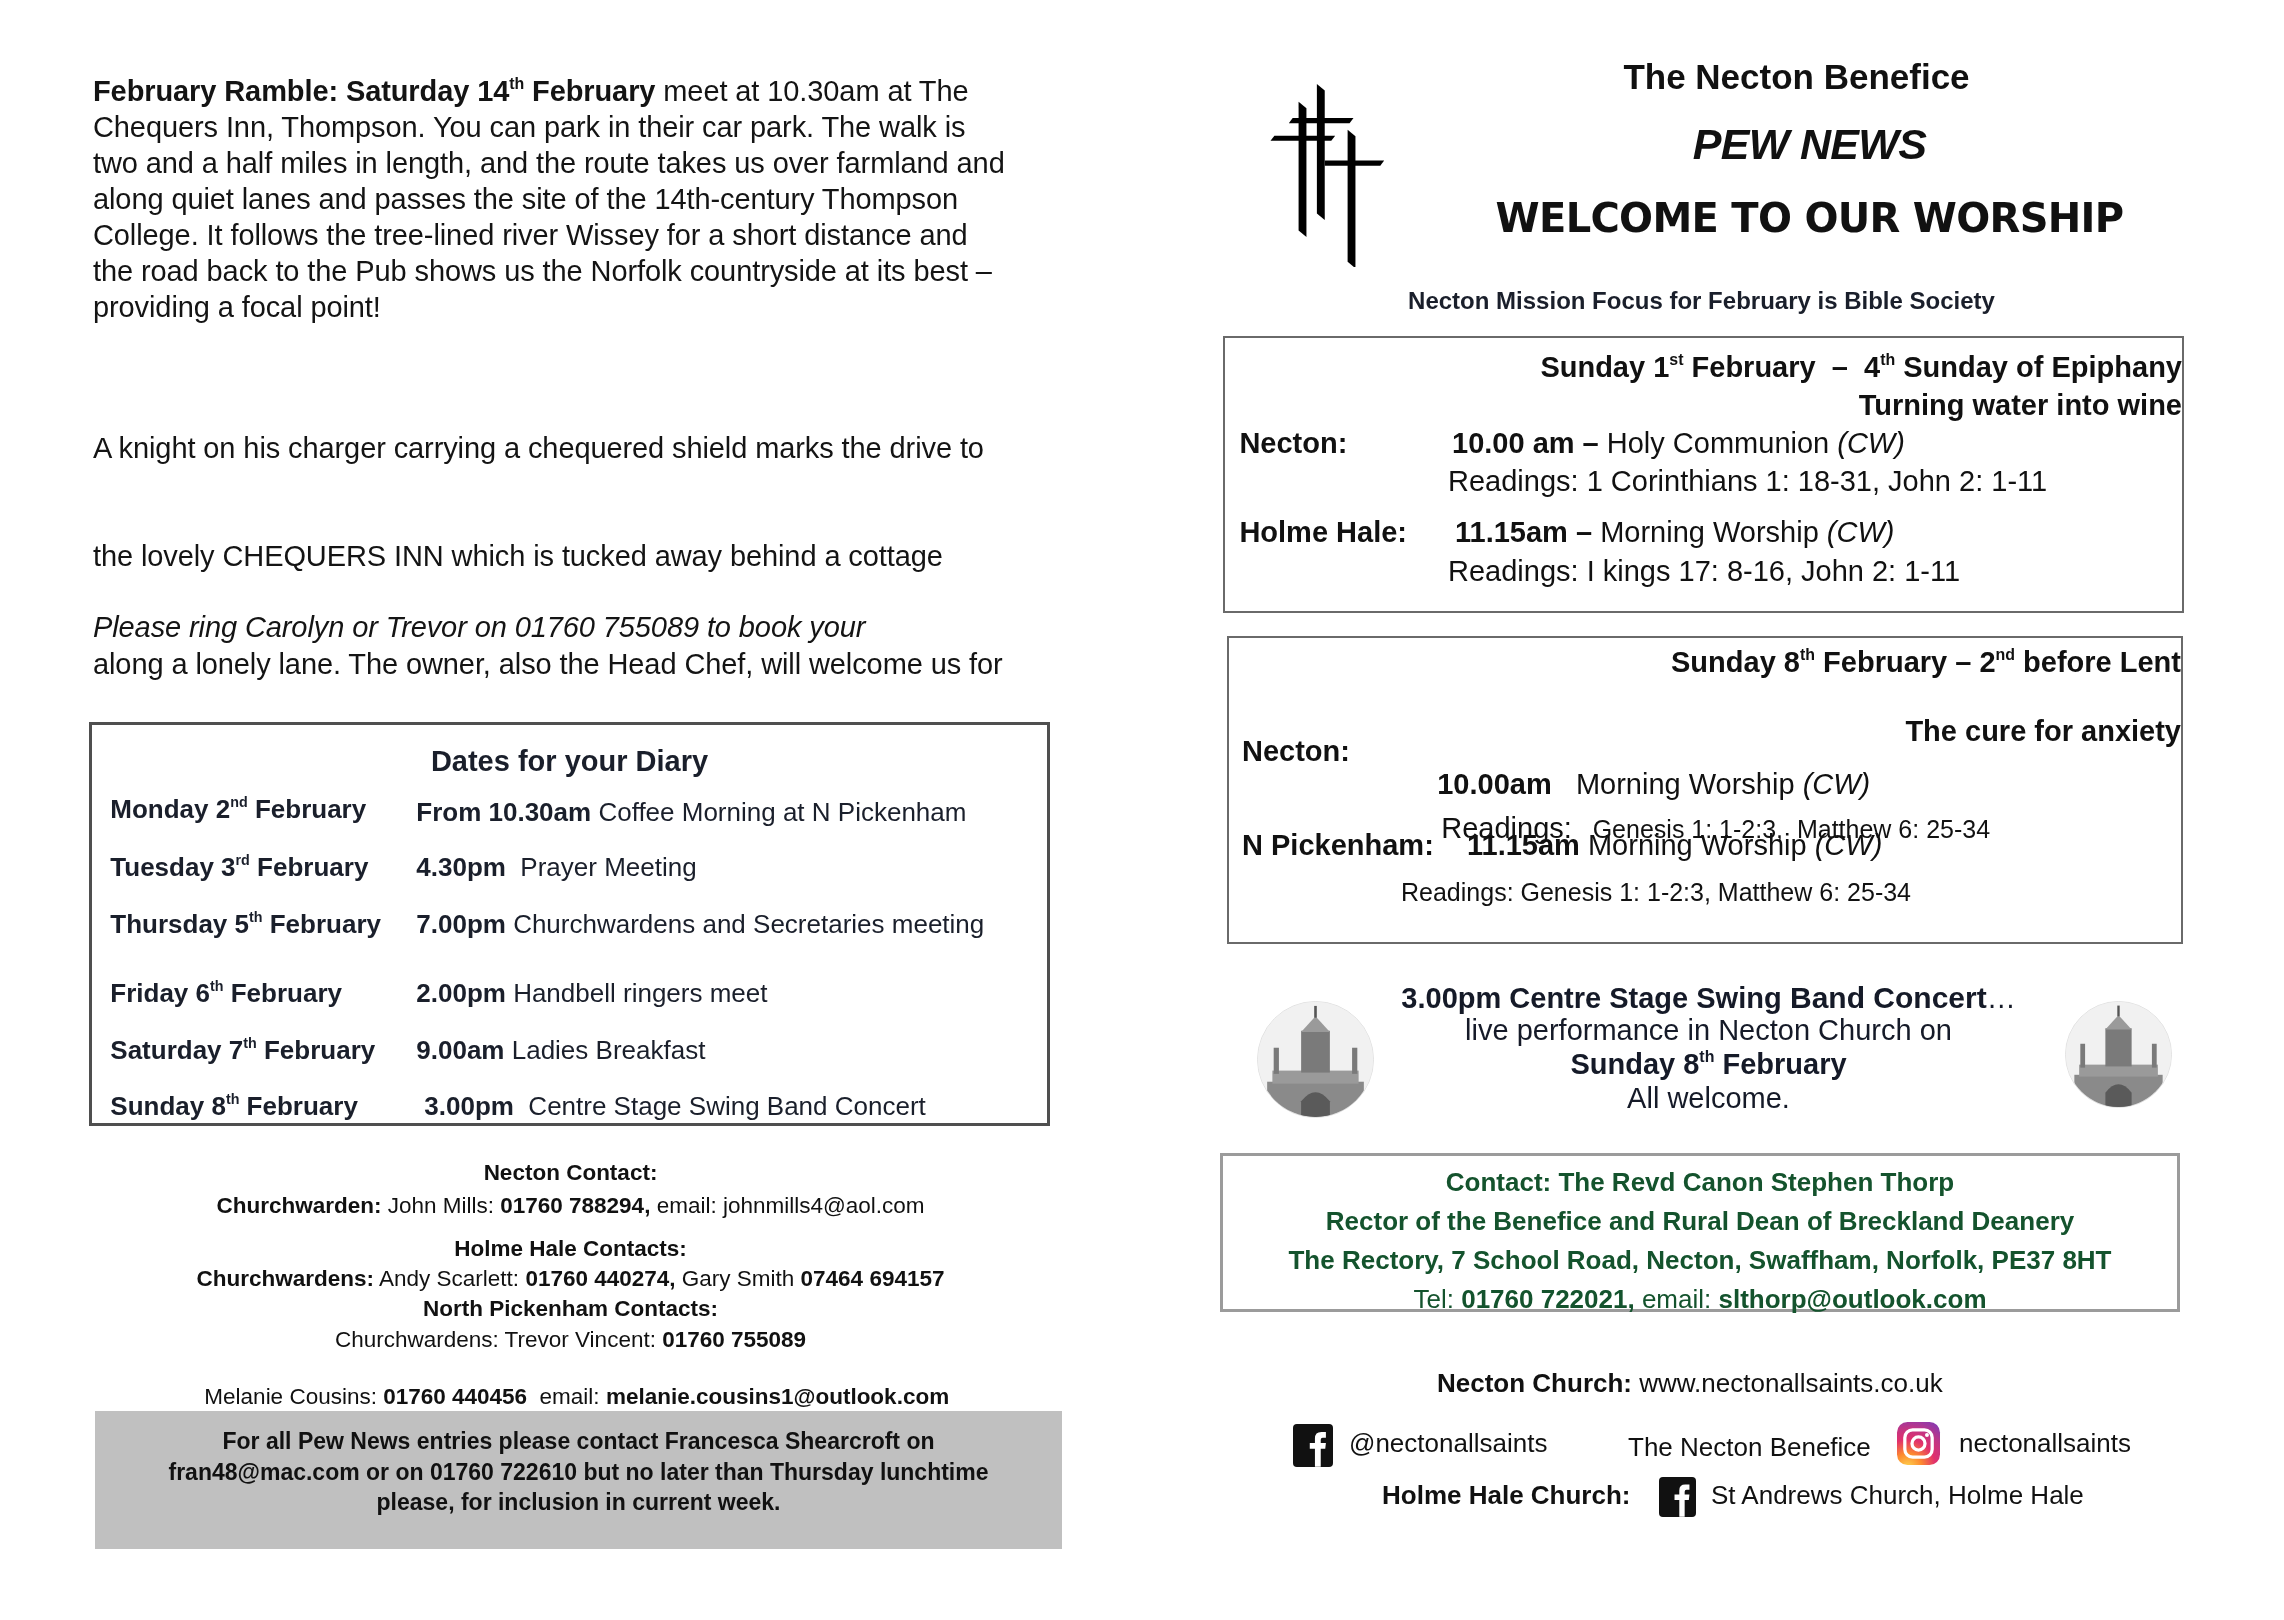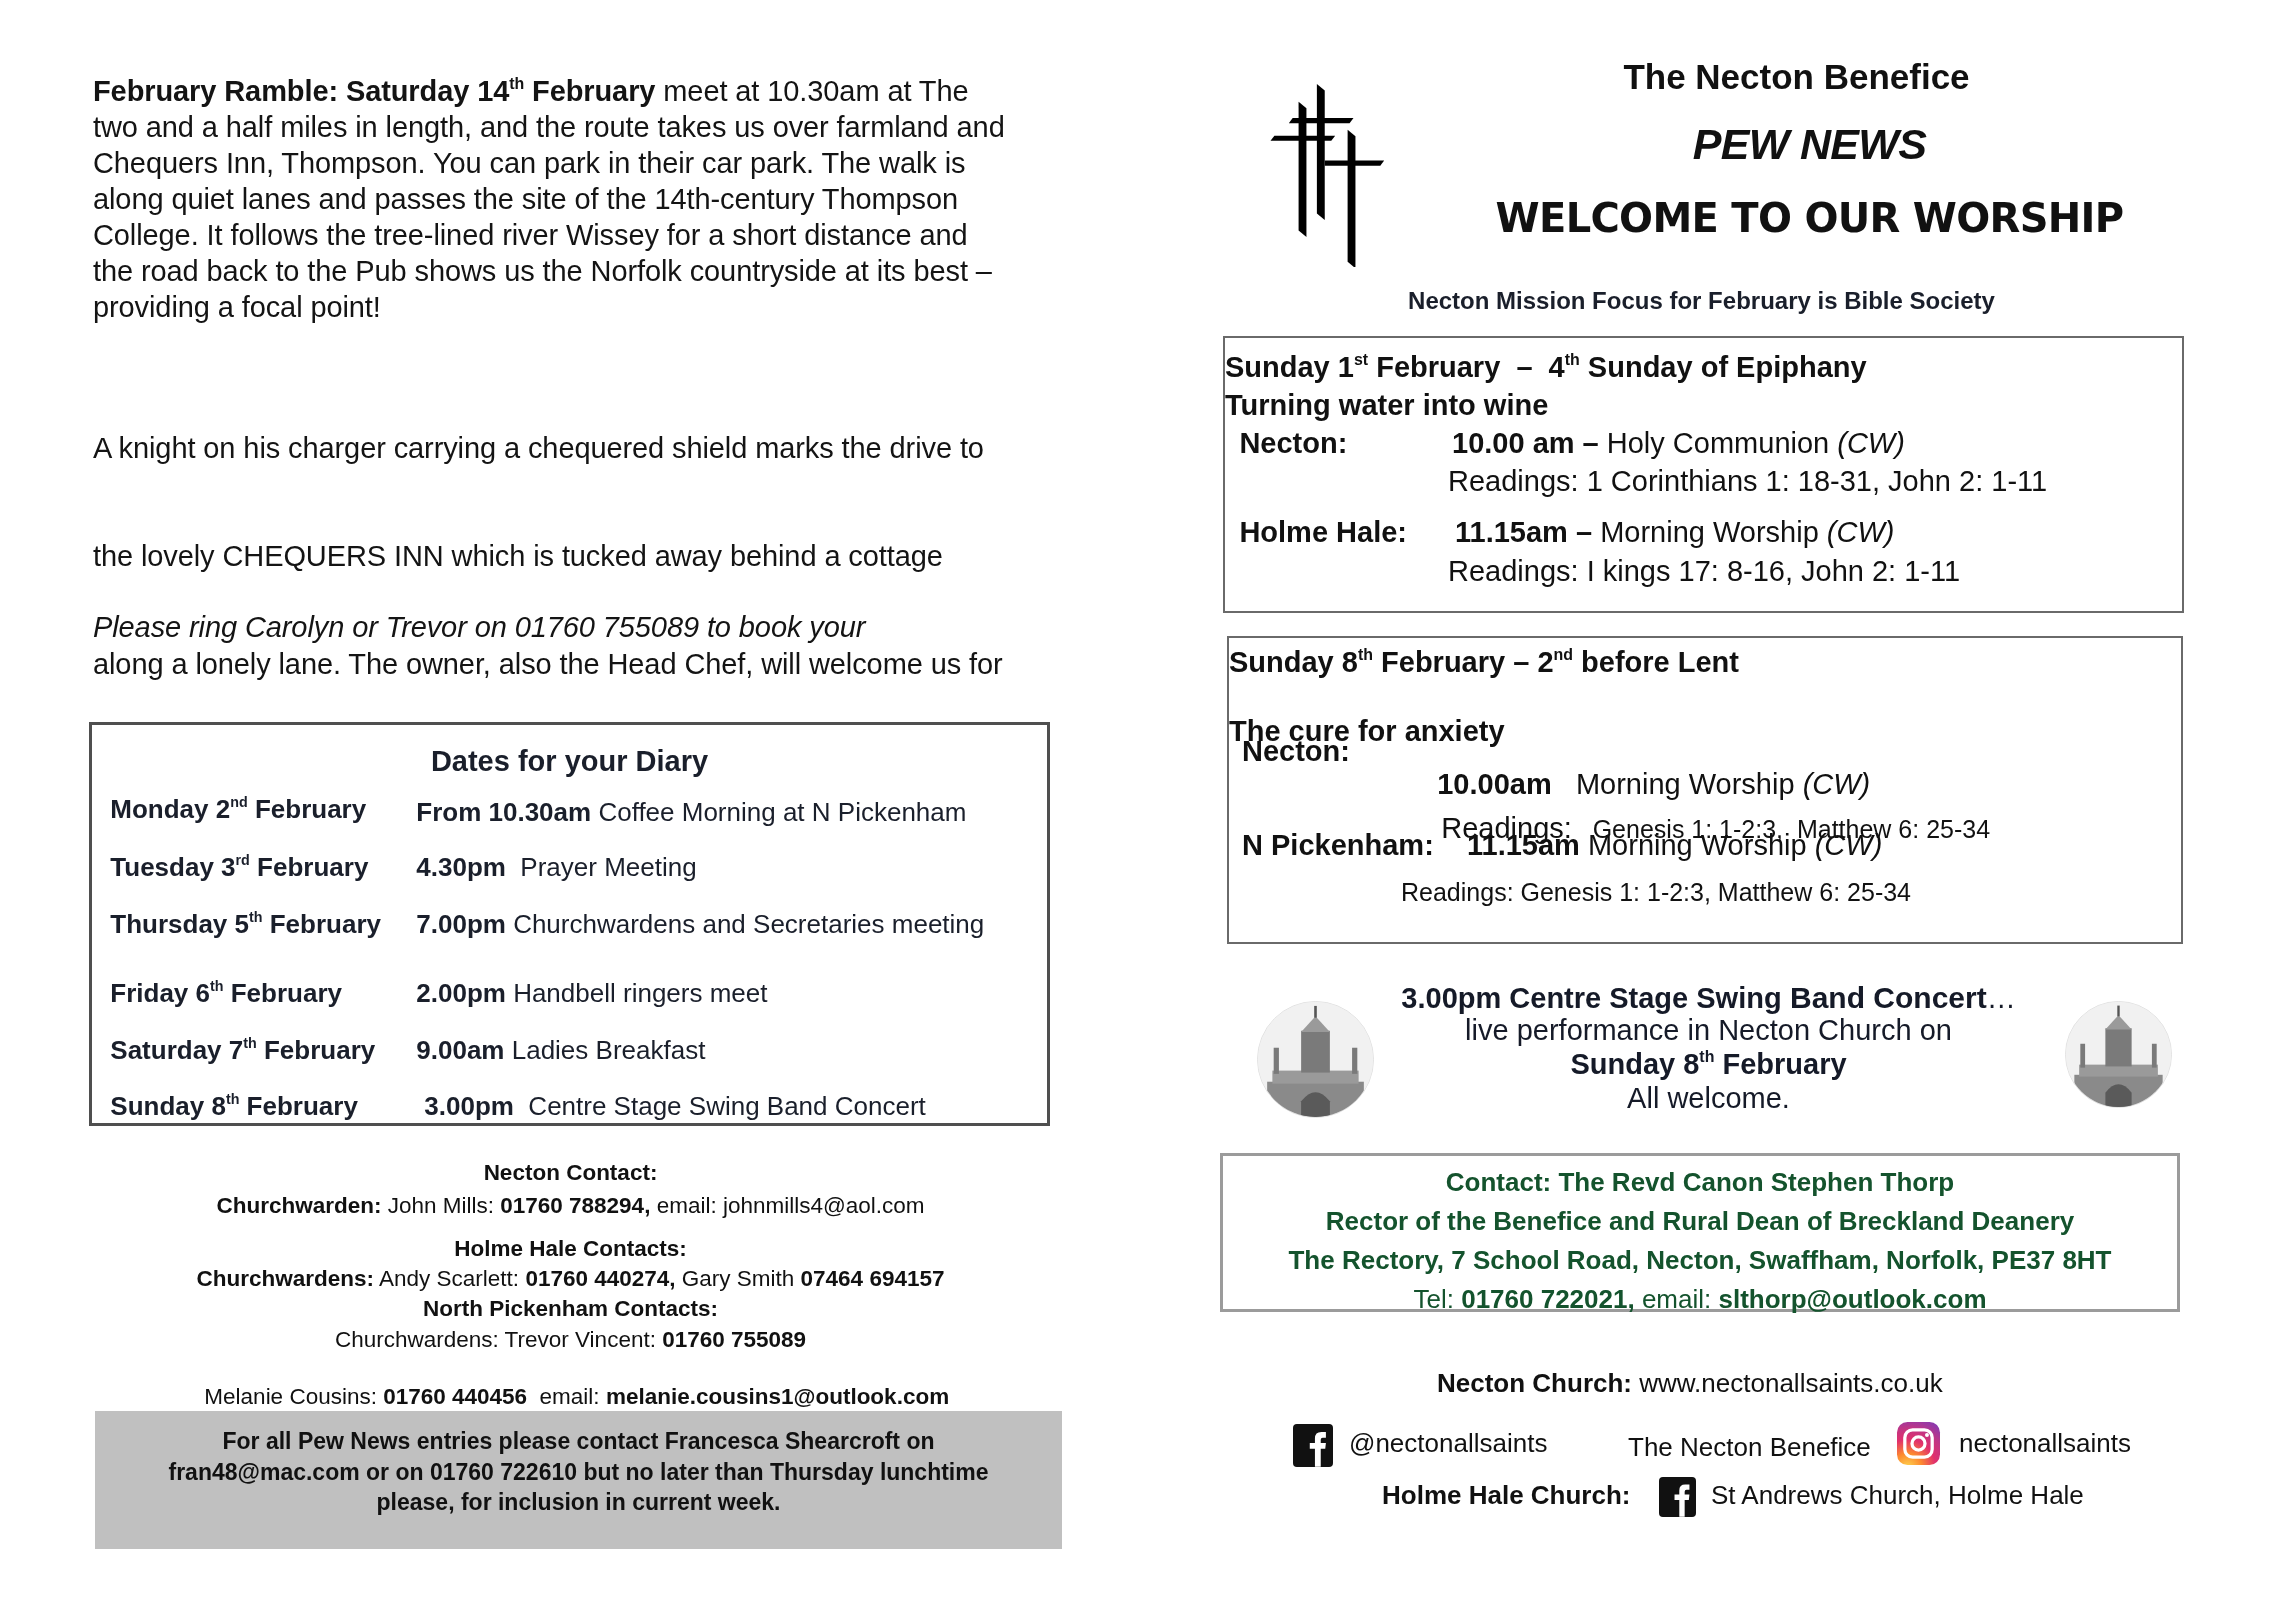--- a/index.html
+++ b/index.html
@@ -24,42 +24,42 @@
   .contact-line { position:absolute; left:89px; width:963px; text-align:center; font-size:22.5px; white-space:nowrap; color:#111; }
 
   .grey-box { position:absolute; left:95px; top:1411px; width:967px; height:138px; background:#c0c0c0; }
   .grey-line { position:absolute; left:0; right:0; text-align:center; font-size:23px; font-weight:bold; color:#111; white-space:nowrap; }
 
   
   .hdr { position:absolute; text-align:center; white-space:nowrap; color:#111; }
   .cross { position:absolute; left:1269px; top:84px; width:118px; height:183px; }
 
   .svc-box { position:absolute; background:#fff; }
-  .svc-title { position:absolute; left:0; right:0; text-align:left; font-weight:bold; font-size:29px; white-space:nowrap; color:#111; }
+  .svc-title { position:absolute; left:0; right:0; text-align:right; font-weight:bold; font-size:29px; white-space:nowrap; color:#111; }
   .svc-line { position:absolute; white-space:nowrap; font-size:29px; color:#111; }
 
   .concert-line { position:absolute; left:1372px; width:673px; text-align:center; white-space:nowrap; color:#151a28; }
 
   .church { position:absolute; border-radius:50%; overflow:hidden; background:#f1f1f1; border:0.7px solid #e2e2e2; }
 
   .rector-box { position:absolute; left:1220px; top:1153px; width:954px; height:153px; border:3.3px solid #9b9b9b; background:#fff; }
   .rector-line { position:absolute; left:0; right:0; text-align:center; font-size:26px; white-space:nowrap; color:#14532d; }
 
   .social { position:absolute; white-space:nowrap; font-size:26px; color:#111; }
   .fb { position:absolute; width:40px; height:43px; background:#111; border-radius:3.9px; }
   .ig { position:absolute; width:43px; height:43px; border-radius:10.5px;
         background: radial-gradient(circle at 25% 105%, #fdd34f 0%, #fd8a2f 25%, #e1306c 50%, #c13584 70%, #833ab4 95%); }
 </style>
 </head>
 <body>
 
 <div class="para" style="top:73px;">
   <span class="line"><b><span>February Ramble: Saturday 14</span><sup>th</sup><span> February</span></b><span> meet at 10.30am at The</span></span>
+  <span class="line">Chequers Inn, Thompson. You can park in their car park.  The walk is</span>
   <span class="line">two and a half miles in length, and the route takes us over farmland and</span>
-  <span class="line">Chequers Inn, Thompson. You can park in their car park.  The walk is</span>
   <span class="line">along quiet lanes and passes the site of the 14th-century Thompson</span>
   <span class="line">College.  It follows the tree-lined river Wissey for a short distance and</span>
   <span class="line">the road back to the Pub shows us the Norfolk countryside at its best –</span>
   <span class="line">providing a focal point!</span>
 </div>
 
 <div class="para" style="top:358px; white-space:pre;">
   <span class="line">   A knight on his charger carrying a chequered shield marks the drive to</span>
   <span class="line">the lovely CHEQUERS INN which is tucked away behind a cottage</span>
   <span class="line">along a lonely lane.  The owner, also the Head Chef, will welcome us for</span>

